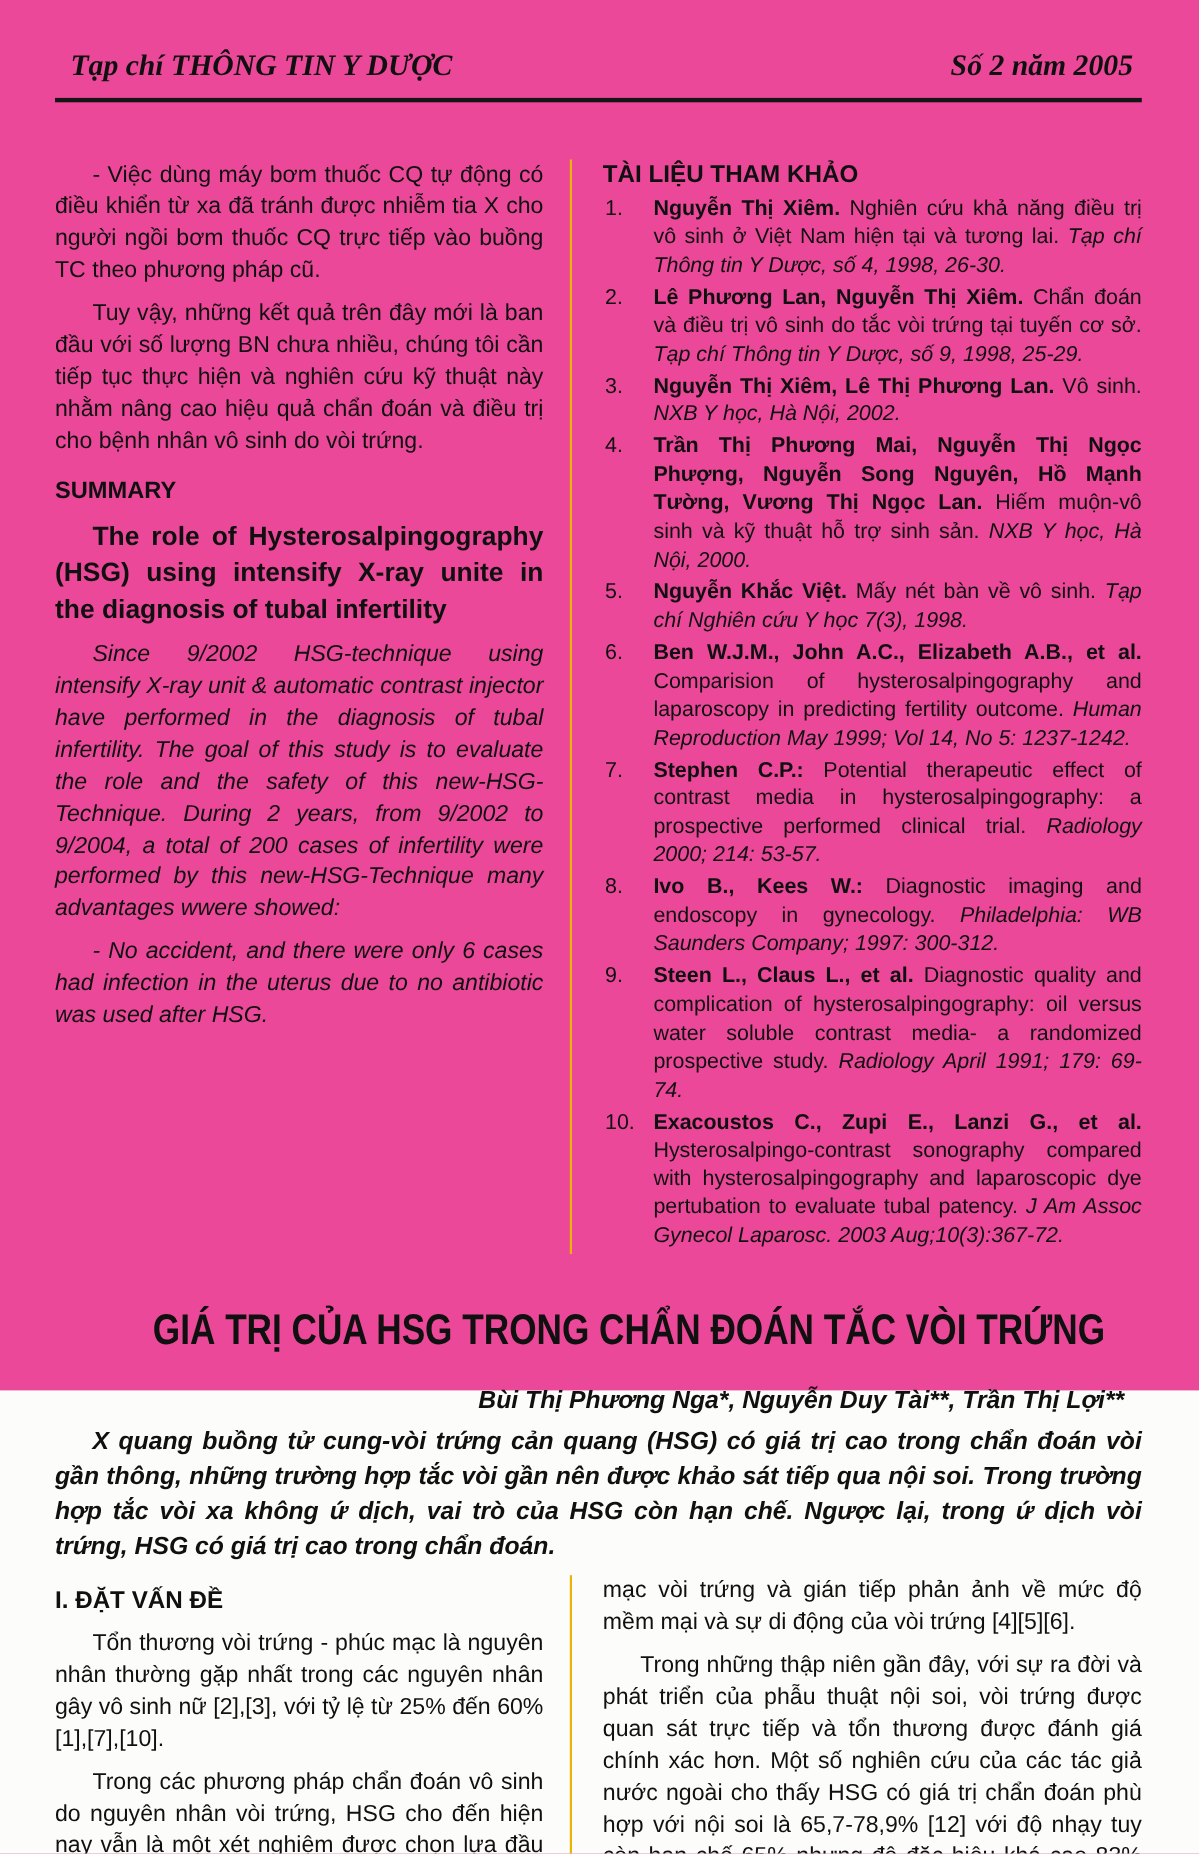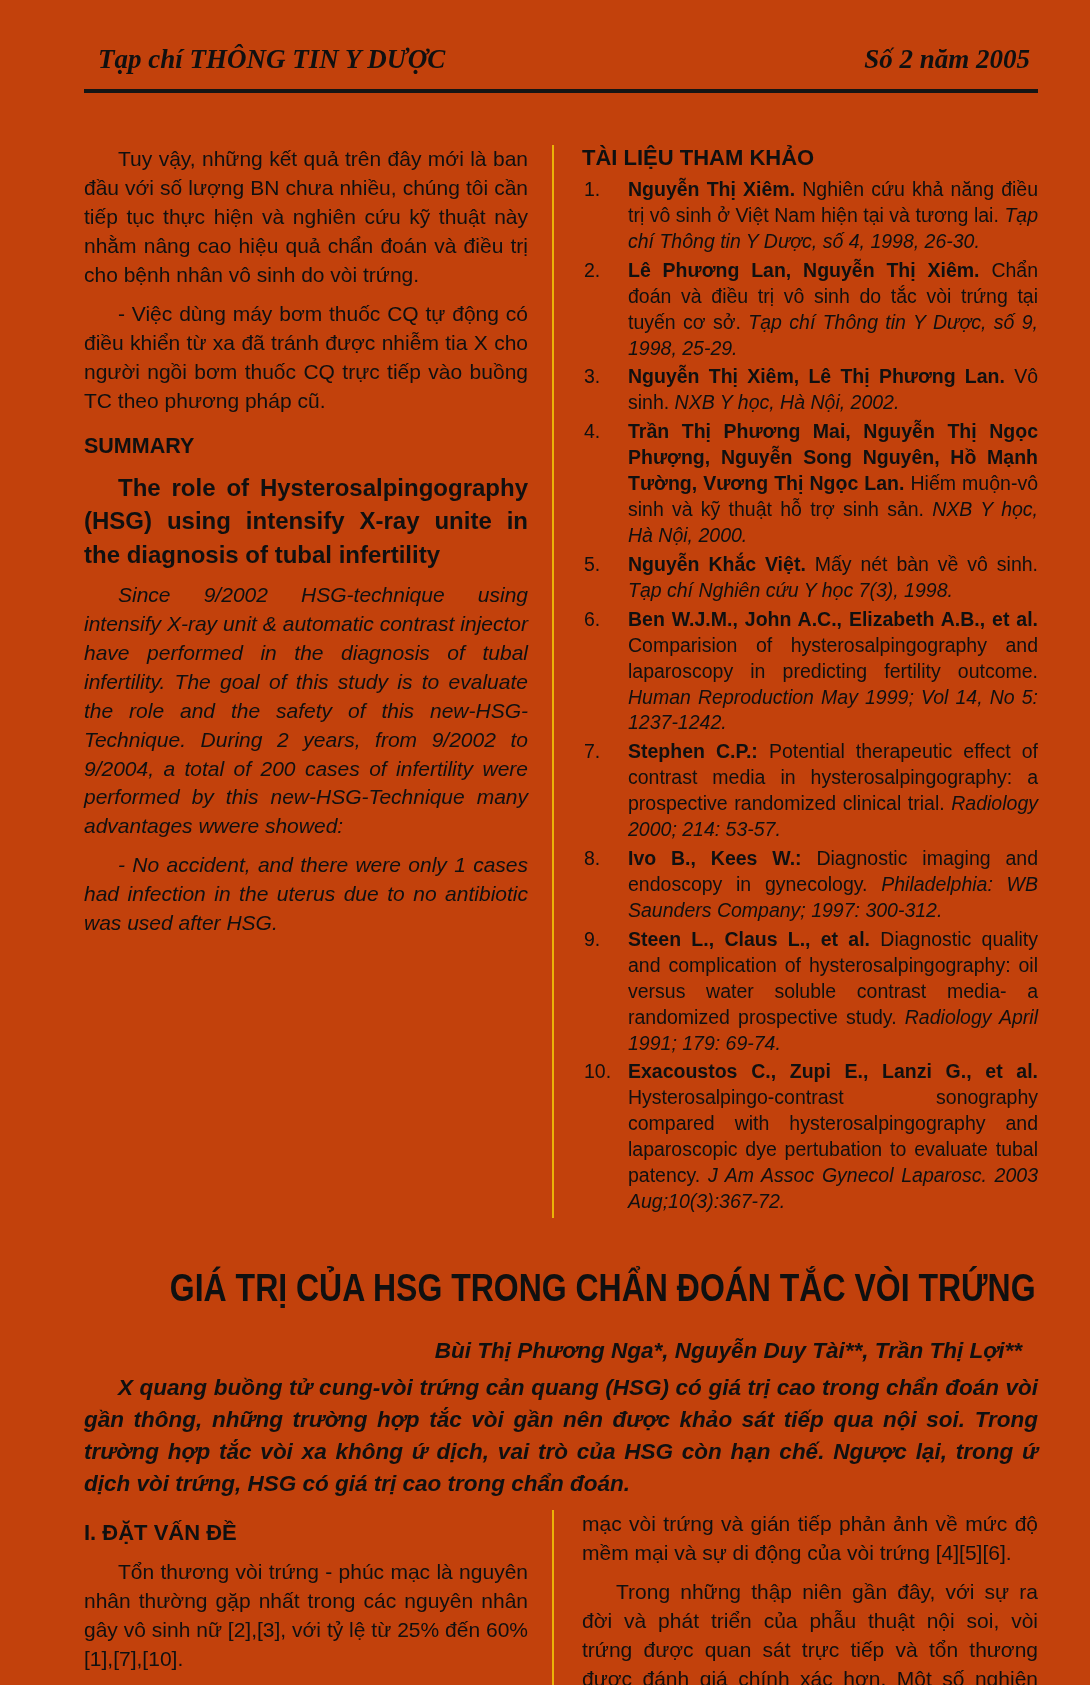--- a/index.html
+++ b/index.html
@@ -6,23 +6,23 @@
   html, body { background: #e8e8e6; }
   body {
     width: 1090px; height: 1685px;
     margin: 0 auto;
     font-family: "Liberation Sans", sans-serif;
     color: #101010;
     overflow: hidden;
     background: #fcfcfa;
   }
   .page {
-    width: 1090px; height: 1685px;
-    padding: 38px 52px 20px 84px;
-    background: #c2410c;
+    width: 1090px; height: 1264px;
+    padding: 38px 52px 20px 50px;
+    background: #ec4899;
   }
 
   
   .running-header {
     display: flex; justify-content: space-between; align-items: baseline;
     font-family: "Liberation Serif", serif;
     font-style: italic; font-weight: bold;
     font-size: 27px;
     padding: 6px 8px 0 14px;
   }
@@ -94,42 +94,42 @@
 
   <div class="running-header">
     <span>Tạp chí THÔNG TIN Y DƯỢC</span>
     <span>Số 2 năm 2005</span>
   </div>
   <div class="header-rule"></div>
 
   <div class="two-col">
 
     <div class="col-left body-text">
+      <p class="indent">- Việc dùng máy bơm thuốc CQ tự động có điều khiển từ xa đã tránh được nhiễm tia X cho người ngồi bơm thuốc CQ trực tiếp vào buồng TC theo phương pháp cũ.</p>
       <p class="indent">Tuy vậy, những kết quả trên đây mới là ban đầu với số lượng BN chưa nhiều, chúng tôi cần tiếp tục thực hiện và nghiên cứu kỹ thuật này nhằm nâng cao hiệu quả chẩn đoán và điều trị cho bệnh nhân vô sinh do vòi trứng.</p>
-      <p class="indent">- Việc dùng máy bơm thuốc CQ tự động có điều khiển từ xa đã tránh được nhiễm tia X cho người ngồi bơm thuốc CQ trực tiếp vào buồng TC theo phương pháp cũ.</p>
 
       <h3 class="summary-heading">SUMMARY</h3>
       <p class="summary-title indent">The role of Hysterosalpingography (HSG) using intensify X-ray unite in the diagnosis of tubal infertility</p>
 
       <div class="summary-body">
         <p class="indent">Since 9/2002 HSG-technique using intensify X-ray unit &amp; automatic contrast injector have performed in the diagnosis of tubal infertility. The goal of this study is to evaluate the role and the safety of this new-HSG-Technique. During 2 years, from 9/2002 to 9/2004, a total of 200 cases of infertility were performed by this new-HSG-Technique many advantages wwere showed:</p>
-        <p class="indent">- No accident, and there were only 1 cases had infection in the uterus due to no antibiotic was used after HSG.</p>
+        <p class="indent">- No accident, and there were only 6 cases had infection in the uterus due to no antibiotic was used after HSG.</p>
       </div>
     </div>
 
     <div class="col-right">
       <h3 class="refs-heading">TÀI LIỆU THAM KHẢO</h3>
       <ol class="refs-list">
           <li><span class="ref-num">1.</span><span class="ref-authors">Nguyễn Thị Xiêm. </span><span class="ref-text">Nghiên cứu khả năng điều trị vô sinh ở Việt Nam hiện tại và tương lai. </span><span class="ref-source">Tạp chí Thông tin Y Dược, số 4, 1998, 26-30.</span></li>
           <li><span class="ref-num">2.</span><span class="ref-authors">Lê Phương Lan, Nguyễn Thị Xiêm. </span><span class="ref-text">Chẩn đoán và điều trị vô sinh do tắc vòi trứng tại tuyến cơ sở. </span><span class="ref-source">Tạp chí Thông tin Y Dược, số 9, 1998, 25-29.</span></li>
           <li><span class="ref-num">3.</span><span class="ref-authors">Nguyễn Thị Xiêm, Lê Thị Phương Lan. </span><span class="ref-text">Vô sinh. </span><span class="ref-source">NXB Y học, Hà Nội, 2002.</span></li>
           <li><span class="ref-num">4.</span><span class="ref-authors">Trần Thị Phương Mai, Nguyễn Thị Ngọc Phượng, Nguyễn Song Nguyên, Hồ Mạnh Tường, Vương Thị Ngọc Lan. </span><span class="ref-text">Hiếm muộn-vô sinh và kỹ thuật hỗ trợ sinh sản. </span><span class="ref-source">NXB Y học, Hà Nội, 2000.</span></li>
           <li><span class="ref-num">5.</span><span class="ref-authors">Nguyễn Khắc Việt. </span><span class="ref-text">Mấy nét bàn về vô sinh. </span><span class="ref-source">Tạp chí Nghiên cứu Y học 7(3), 1998.</span></li>
           <li><span class="ref-num">6.</span><span class="ref-authors">Ben W.J.M., John A.C., Elizabeth A.B., et al. </span><span class="ref-text">Comparision of hysterosalpingography and laparoscopy in predicting fertility outcome. </span><span class="ref-source">Human Reproduction May 1999; Vol 14, No 5: 1237-1242.</span></li>
-          <li><span class="ref-num">7.</span><span class="ref-authors">Stephen C.P.: </span><span class="ref-text">Potential therapeutic effect of contrast media in hysterosalpingography: a prospective randomized clinical trial. </span><span class="ref-source">Radiology 2000; 214: 53-57.</span></li>
+          <li><span class="ref-num">7.</span><span class="ref-authors">Stephen C.P.: </span><span class="ref-text">Potential therapeutic effect of contrast media in hysterosalpingography: a prospective performed clinical trial. </span><span class="ref-source">Radiology 2000; 214: 53-57.</span></li>
           <li><span class="ref-num">8.</span><span class="ref-authors">Ivo B., Kees W.: </span><span class="ref-text">Diagnostic imaging and endoscopy in gynecology. </span><span class="ref-source">Philadelphia: WB Saunders Company; 1997: 300-312.</span></li>
           <li><span class="ref-num">9.</span><span class="ref-authors">Steen L., Claus L., et al. </span><span class="ref-text">Diagnostic quality and complication of hysterosalpingography: oil versus water soluble contrast media- a randomized prospective study. </span><span class="ref-source">Radiology April 1991; 179: 69-74.</span></li>
           <li><span class="ref-num">10.</span><span class="ref-authors">Exacoustos C., Zupi E., Lanzi G., et al. </span><span class="ref-text">Hysterosalpingo-contrast sonography compared with hysterosalpingography and laparoscopic dye pertubation to evaluate tubal patency. </span><span class="ref-source">J Am Assoc Gynecol Laparosc. 2003 Aug;10(3):367-72.</span></li>
         </ol>
     </div>
 
   </div>
 
   <h1 class="article-title">GIÁ TRỊ CỦA HSG TRONG CHẨN ĐOÁN TẮC VÒI TRỨNG</h1>
   <div class="article-authors">Bùi Thị Phương Nga*, Nguyễn Duy Tài**, Trần Thị Lợi**</div>

